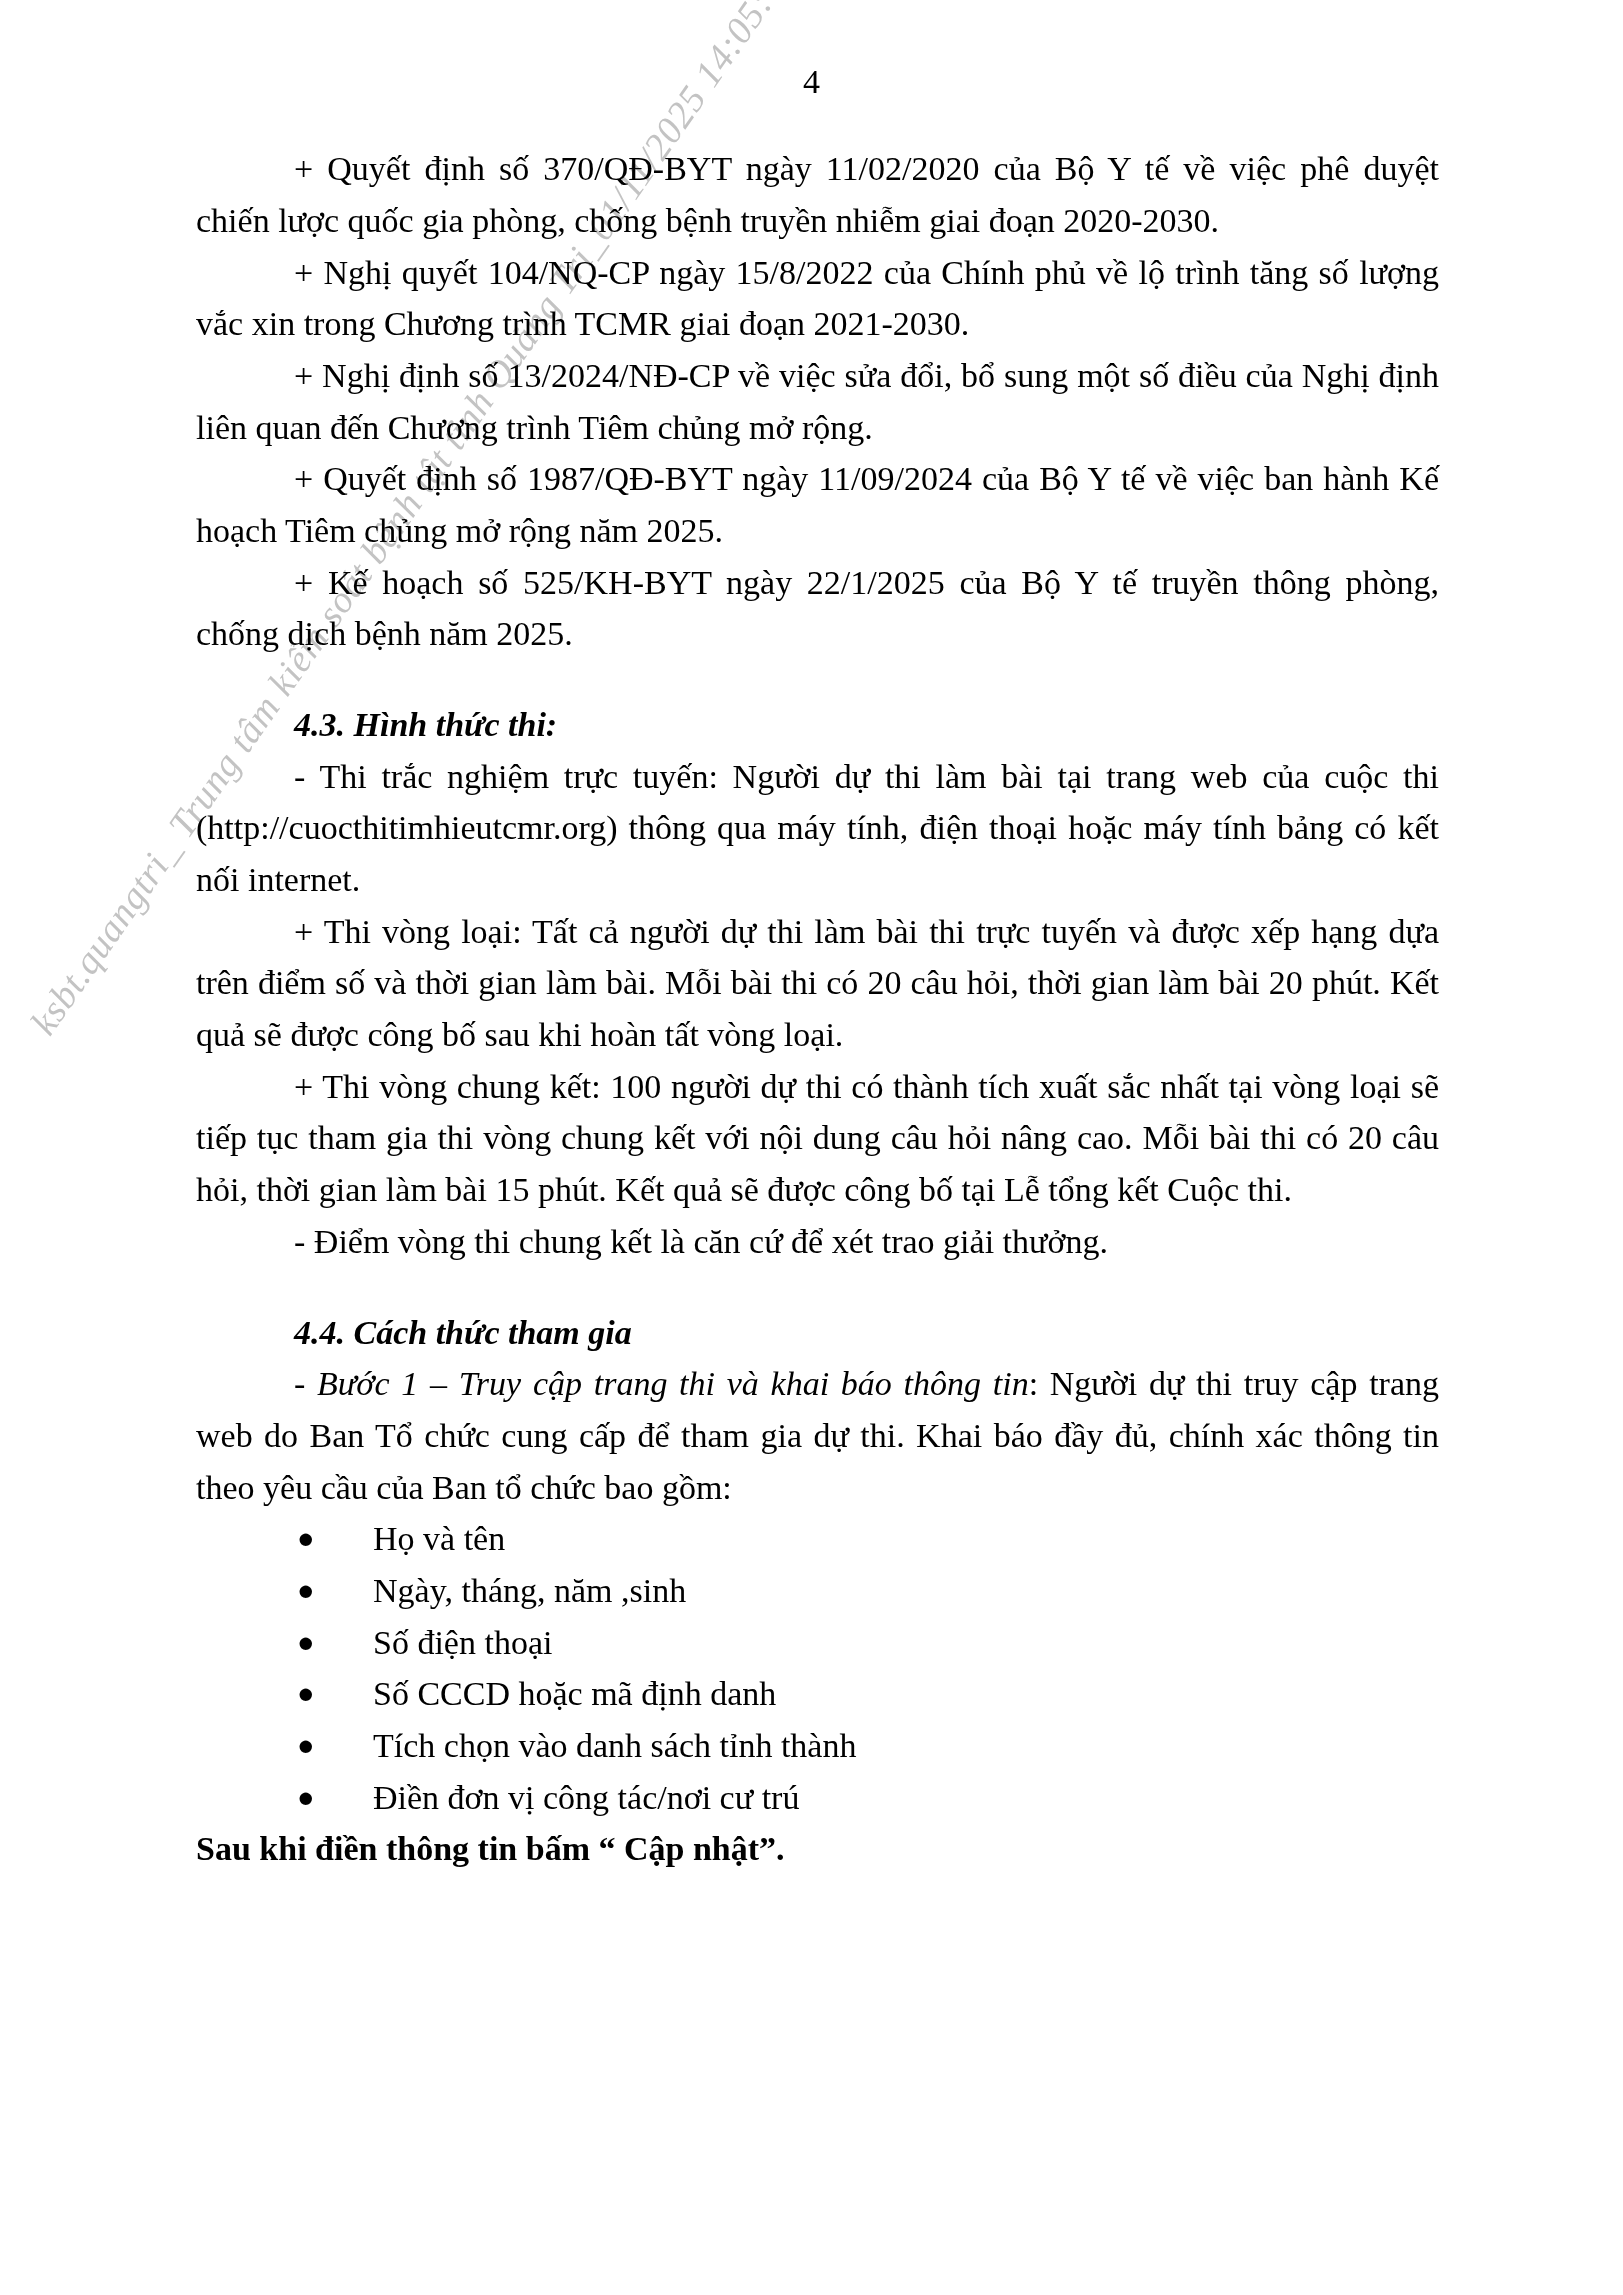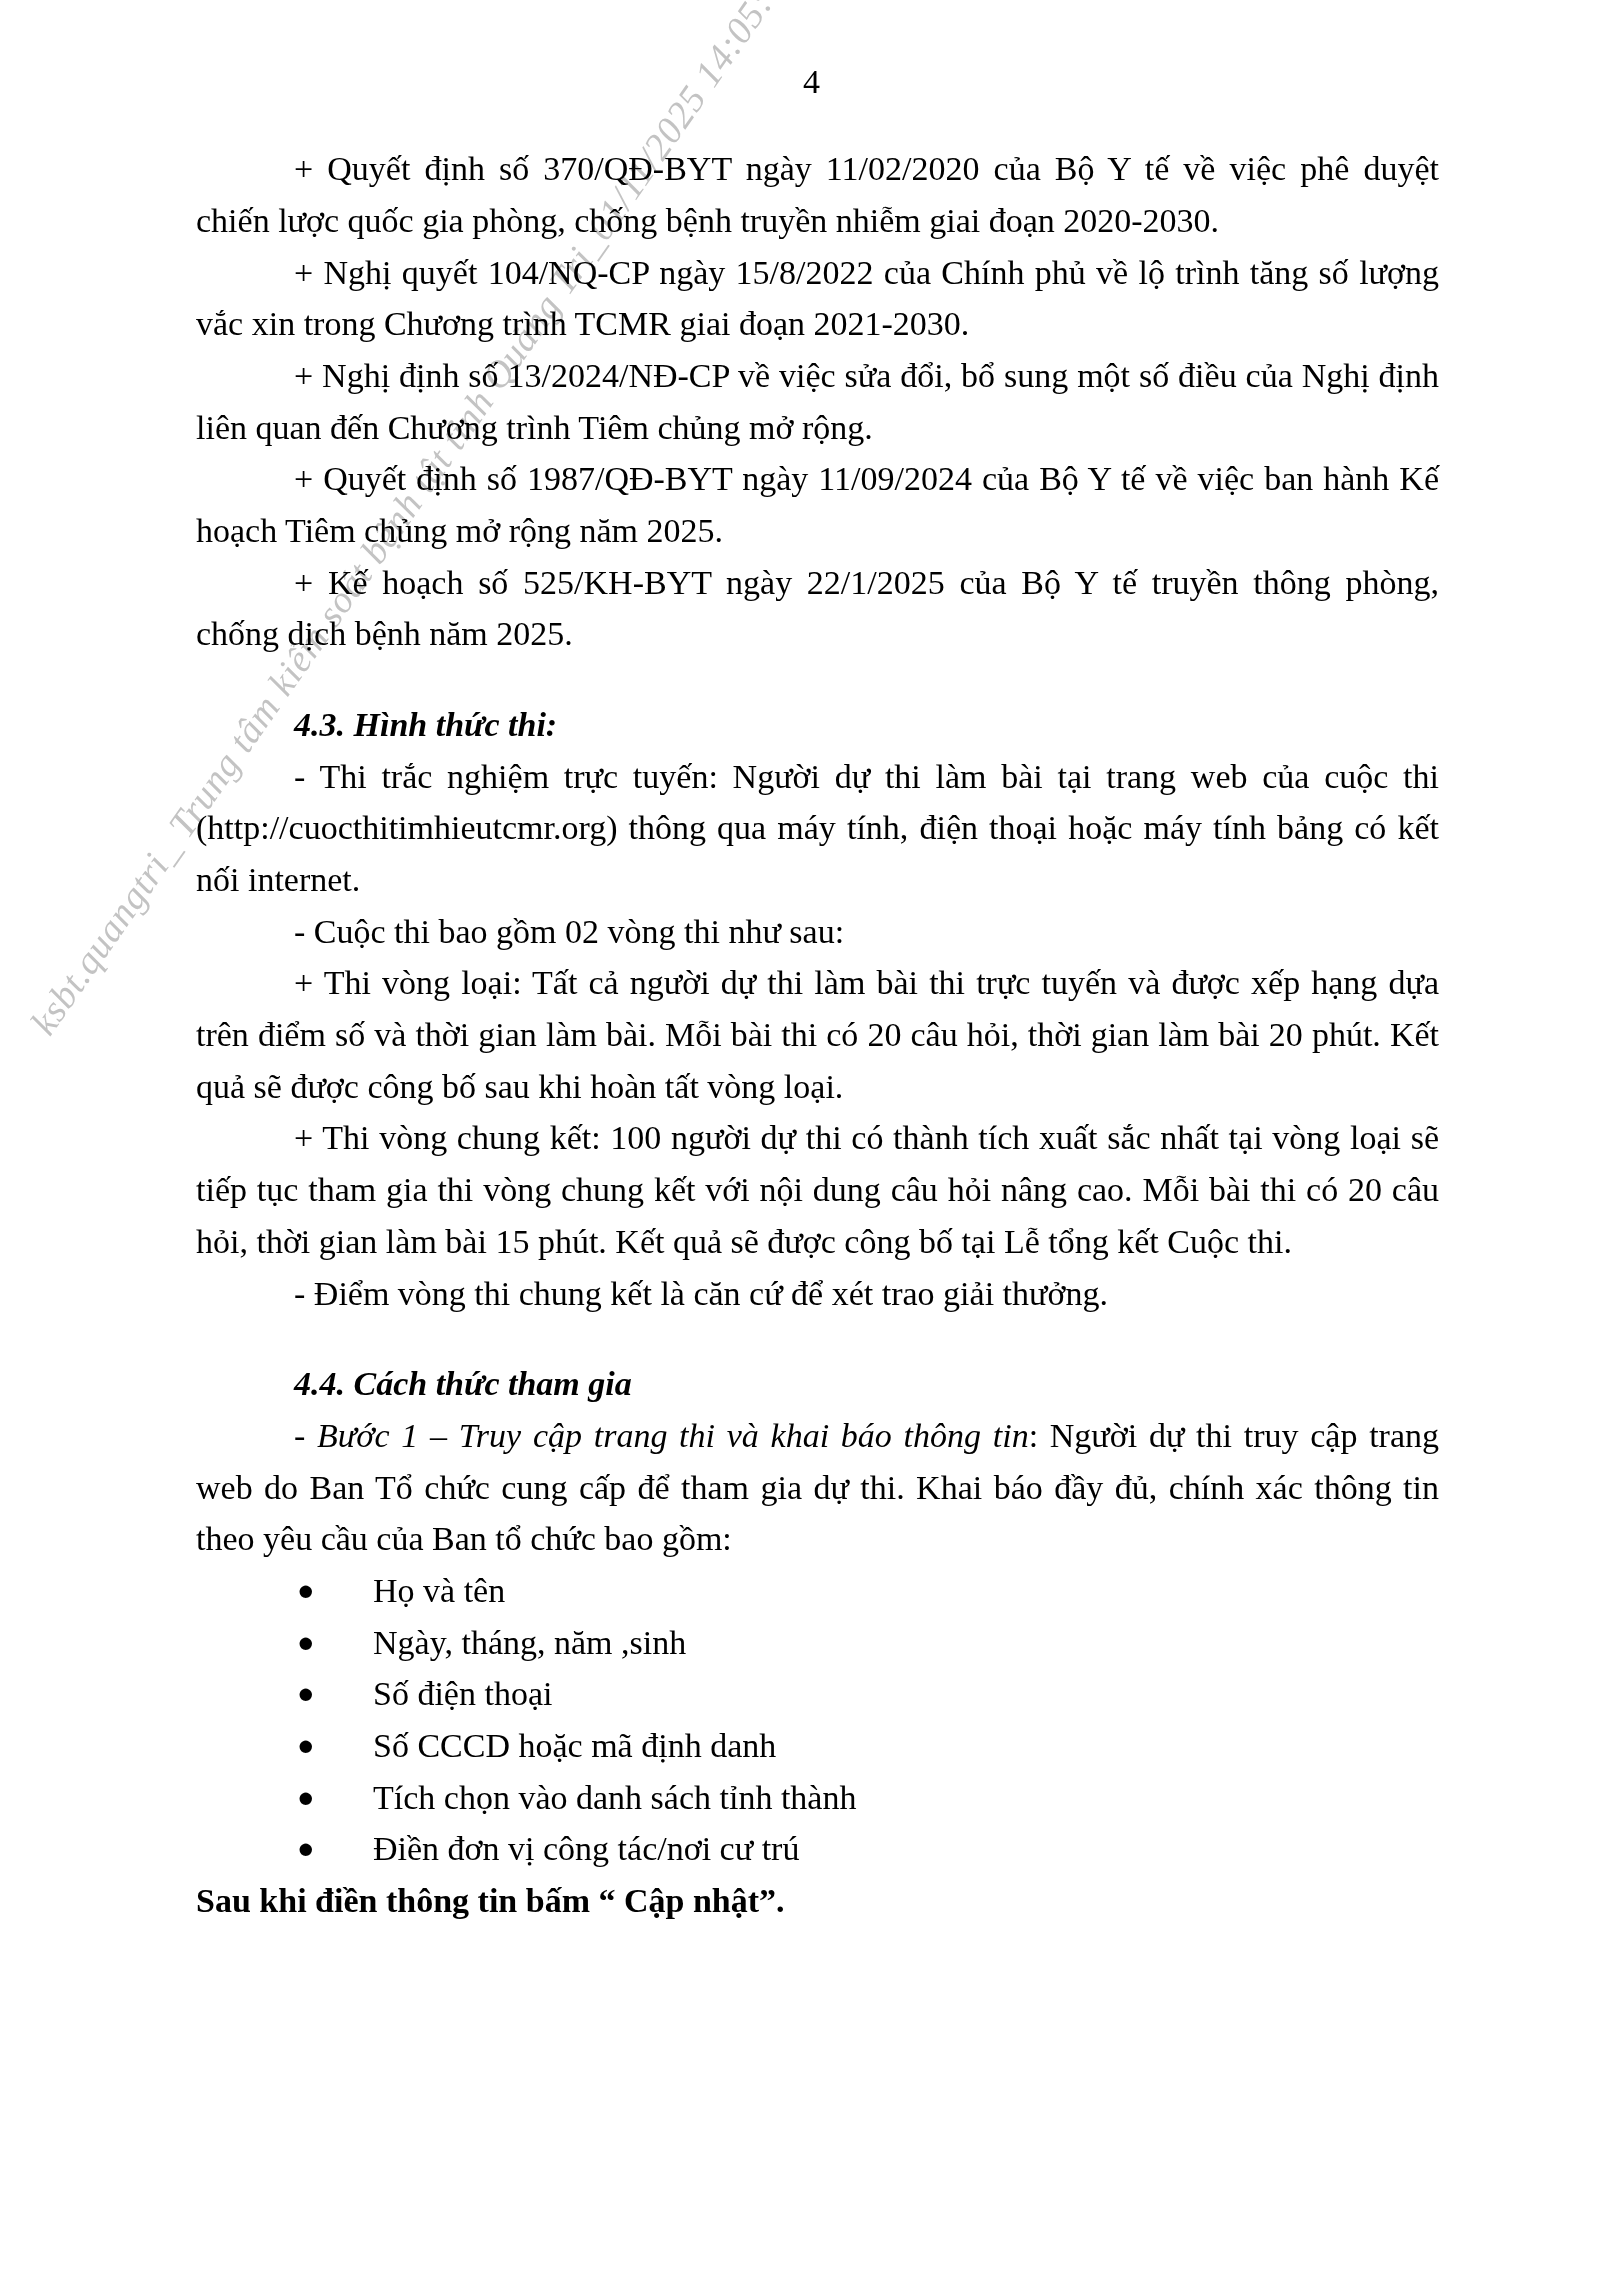--- a/index.html
+++ b/index.html
@@ -136,21 +136,20 @@
       <p class="para">+ Nghị quyết 104/NQ-CP ngày 15/8/2022 của Chính phủ về lộ trình tăng số lượng vắc xin trong Chương trình TCMR giai đoạn 2021-2030.</p>
       <p class="para">+ Nghị định số 13/2024/NĐ-CP về việc sửa đổi, bổ sung một số điều của Nghị định liên quan đến Chương trình Tiêm chủng mở rộng.</p>
       <p class="para">+ Quyết định số 1987/QĐ-BYT ngày 11/09/2024 của Bộ Y tế về việc ban hành Kế hoạch Tiêm chủng mở rộng năm 2025.</p>
       <p class="para">+ Kế hoạch số 525/KH-BYT ngày 22/1/2025 của Bộ Y tế truyền thông phòng, chống dịch bệnh năm 2025.</p>
 
       <div class="spacer-md"></div>
 
       <p class="heading">4.3. Hình thức thi:</p>
 
       <p class="para">- Thi trắc nghiệm trực tuyến: Người dự thi làm bài tại trang web của cuộc thi (http://cuocthitimhieutcmr.org) thông qua máy tính, điện thoại hoặc máy tính bảng có kết nối internet.</p>
-      <p class="para">- Cuộc thi bao gồm 02 vòng thi như sau:</p>
       <p class="para">+ Thi vòng loại: Tất cả người dự thi làm bài thi trực tuyến và được xếp hạng dựa trên điểm số và thời gian làm bài. Mỗi bài thi có 20 câu hỏi, thời gian làm bài 20 phút. Kết quả sẽ được công bố sau khi hoàn tất vòng loại.</p>
       <p class="para">+ Thi vòng chung kết: 100 người dự thi có thành tích xuất sắc nhất tại vòng loại sẽ tiếp tục tham gia thi vòng chung kết với nội dung câu hỏi nâng cao. Mỗi bài thi có 20 câu hỏi, thời gian làm bài 15 phút. Kết quả sẽ được công bố tại Lễ tổng kết Cuộc thi.</p>
       <p class="para">- Điểm vòng thi chung kết là căn cứ để xét trao giải thưởng.</p>
 
       <div class="spacer-md"></div>
 
       <p class="heading">4.4. Cách thức tham gia</p>
 
       <p class="para"><em class="ital">- Bước 1 – Truy cập trang thi và khai báo thông tin</em><span>: Người dự thi truy cập trang web do Ban Tổ chức cung cấp để tham gia dự thi. Khai báo đầy đủ, chính xác thông tin theo yêu cầu của Ban tổ chức bao gồm:</span></p>
 

